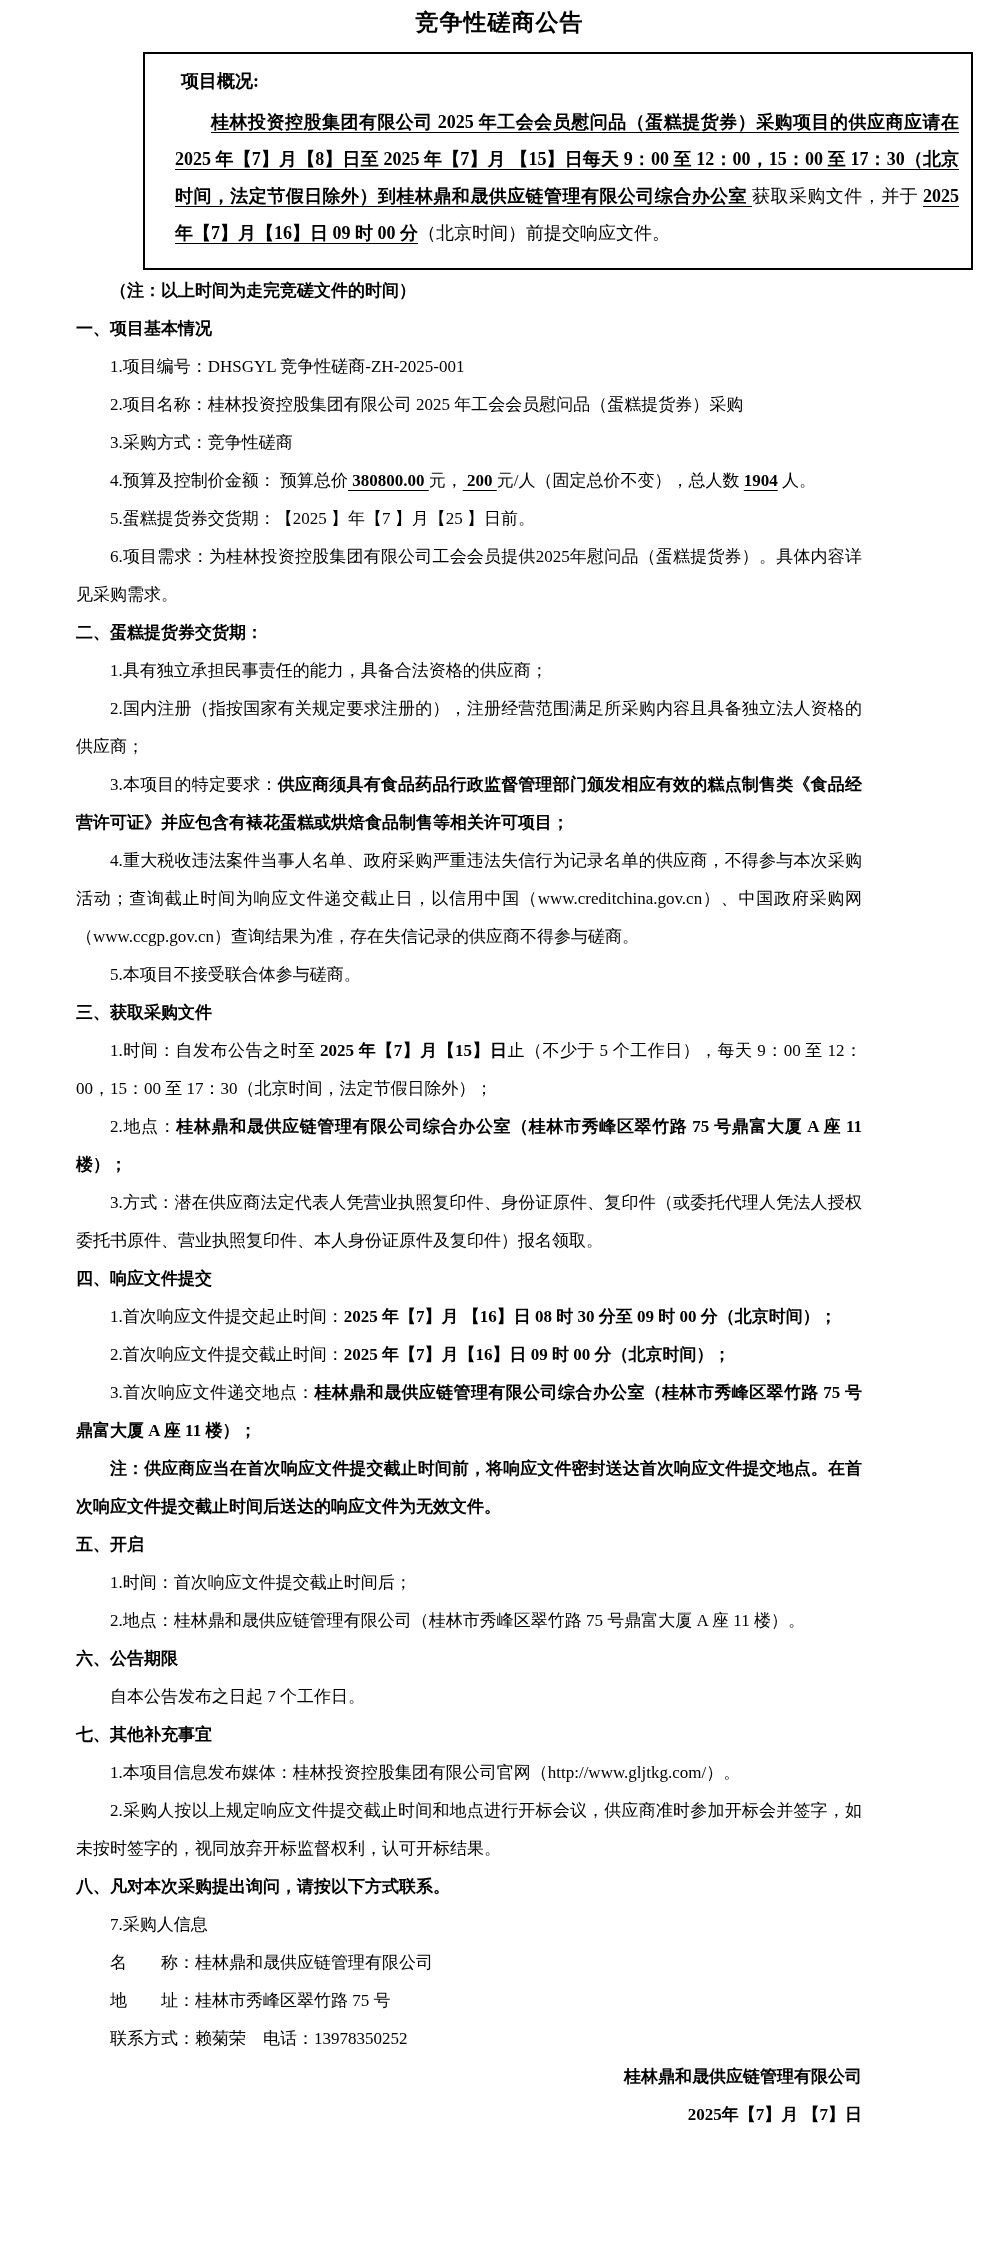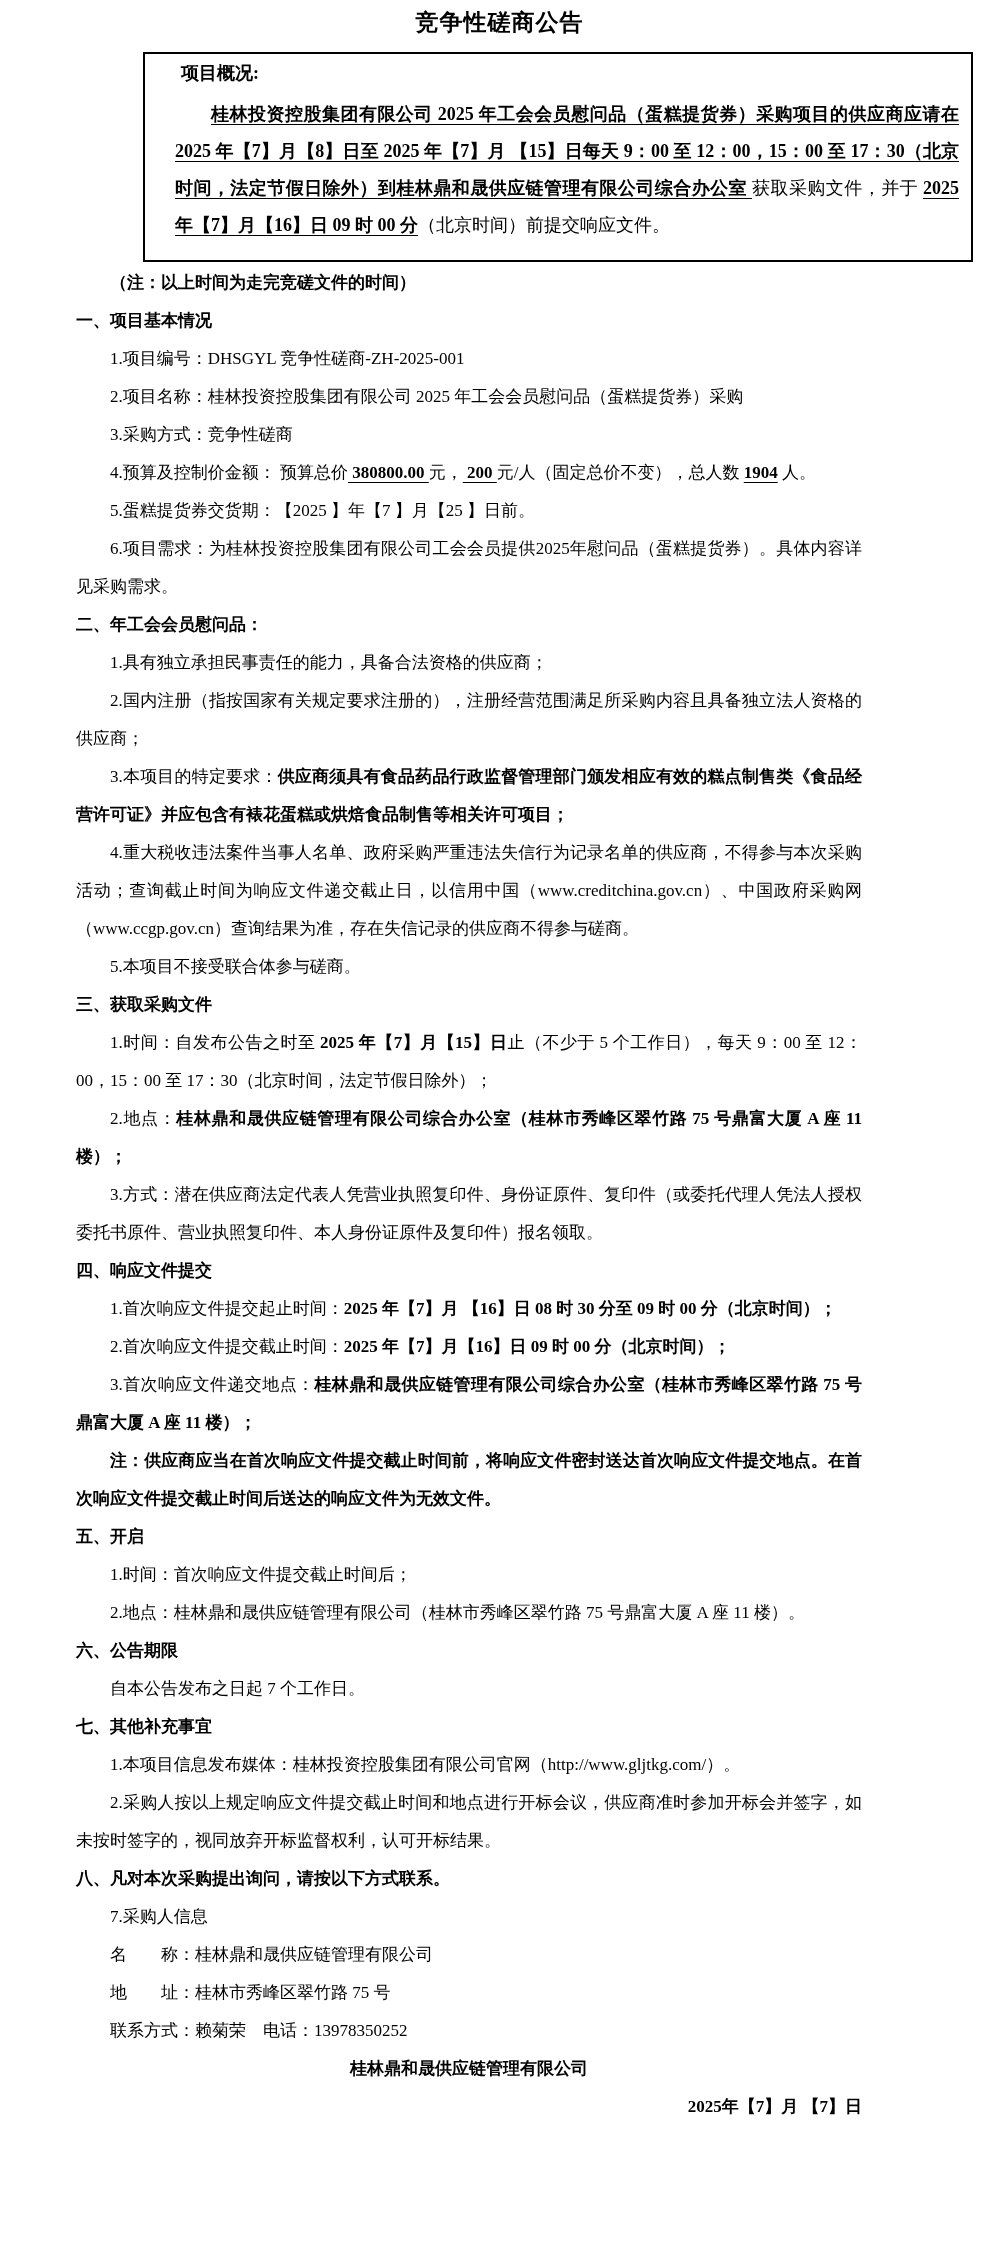--- a/index.html
+++ b/index.html
@@ -17,21 +17,21 @@
     padding-top: 8px;
     text-align: center;
     font-size: 23px;
     font-weight: bold;
     letter-spacing: 1px;
     line-height: 30px;
   }
   .overview-box {
     margin: 14px 26px 0 143px;
     border: 2px solid #000000;
-    padding: 4px 12px 16px 30px;
+    padding: 12px 12px 16px 30px;
   }
   .overview-label {
     margin: 0;
     font-size: 18px;
     font-weight: bold;
     line-height: 30px;
     text-indent: 6px;
   }
   .overview-para {
     margin: 8px 0 0 0;
@@ -44,21 +44,21 @@
     padding: 2px 137px 0 76px;
     font-size: 17px;
     line-height: 38px;
     text-align: justify;
   }
   p.blk { margin: 0; }
   .blk-note   { text-indent: 2em; margin-top: 16px; }
   .blk-heading{ font-weight: bold; margin-top: 6px; }
   .blk-item   { text-indent: 2em; }
   .blk-note2  { text-indent: 2em; }
-  .blk-sign      { text-align: center; margin-top: 28px; font-weight: bold; }
+  .blk-sign      { text-align: right; margin-top: 28px; font-weight: bold; }
   .blk-sign-date { text-align: right; margin-top: 8px;  font-weight: bold; }
   .b { font-weight: bold; }
   .u { text-decoration: underline; text-underline-offset: 4px; text-decoration-thickness: 1px; }
 </style>
 </head>
 <body>
 
 <div class="page">
   <h1 class="title">竞争性磋商公告</h1>
 
@@ -69,21 +69,21 @@
 
   <div class="doc-body">
       <p class="blk blk-note"><span class="b">（注：以上时间为走完竞磋文件的时间）</span></p>
       <p class="blk blk-heading"><span class="b">一、项目基本情况</span></p>
       <p class="blk blk-item"><span>1.项目编号：DHSGYL 竞争性磋商-ZH-2025-001</span></p>
       <p class="blk blk-item"><span>2.项目名称：桂林投资控股集团有限公司 2025 年工会会员慰问品（蛋糕提货券）采购</span></p>
       <p class="blk blk-item"><span>3.采购方式：竞争性磋商</span></p>
       <p class="blk blk-item"><span>4.预算及控制价金额： 预算总价</span><span class="b u"> 380800.00 </span><span>元，</span><span class="b u"> 200 </span><span>元/人（固定总价不变），总人数 </span><span class="b u">1904</span><span> 人。</span></p>
       <p class="blk blk-item"><span>5.蛋糕提货券交货期：【2025 】年【7 】月【25 】日前。</span></p>
       <p class="blk blk-item"><span>6.项目需求：为桂林投资控股集团有限公司工会会员提供2025年慰问品（蛋糕提货券）。具体内容详见采购需求。</span></p>
-      <p class="blk blk-heading"><span class="b">二、年工会会员慰问品：</span></p>
+      <p class="blk blk-heading"><span class="b">二、蛋糕提货券交货期：</span></p>
       <p class="blk blk-item"><span>1.具有独立承担民事责任的能力，具备合法资格的供应商；</span></p>
       <p class="blk blk-item"><span>2.国内注册（指按国家有关规定要求注册的），注册经营范围满足所采购内容且具备独立法人资格的供应商；</span></p>
       <p class="blk blk-item"><span>3.本项目的特定要求：</span><span class="b">供应商须具有食品药品行政监督管理部门颁发相应有效的糕点制售类《食品经营许可证》并应包含有裱花蛋糕或烘焙食品制售等相关许可项目；</span></p>
       <p class="blk blk-item"><span>4.重大税收违法案件当事人名单、政府采购严重违法失信行为记录名单的供应商，不得参与本次采购活动；查询截止时间为响应文件递交截止日，以信用中国（www.creditchina.gov.cn）、中国政府采购网（www.ccgp.gov.cn）查询结果为准，存在失信记录的供应商不得参与磋商。</span></p>
       <p class="blk blk-item"><span>5.本项目不接受联合体参与磋商。</span></p>
       <p class="blk blk-heading"><span class="b">三、获取采购文件</span></p>
       <p class="blk blk-item"><span>1.时间：自发布公告之时至 </span><span class="b">2025 年【7】月【15】日</span><span>止（不少于 5 个工作日），每天 9：00 至 12：00，15：00 至 17：30（北京时间，法定节假日除外）；</span></p>
       <p class="blk blk-item"><span>2.地点：</span><span class="b">桂林鼎和晟供应链管理有限公司综合办公室（桂林市秀峰区翠竹路 75 号鼎富大厦 A 座 11 楼）；</span></p>
       <p class="blk blk-item"><span>3.方式：潜在供应商法定代表人凭营业执照复印件、身份证原件、复印件（或委托代理人凭法人授权委托书原件、营业执照复印件、本人身份证原件及复印件）报名领取。</span></p>
       <p class="blk blk-heading"><span class="b">四、响应文件提交</span></p>

